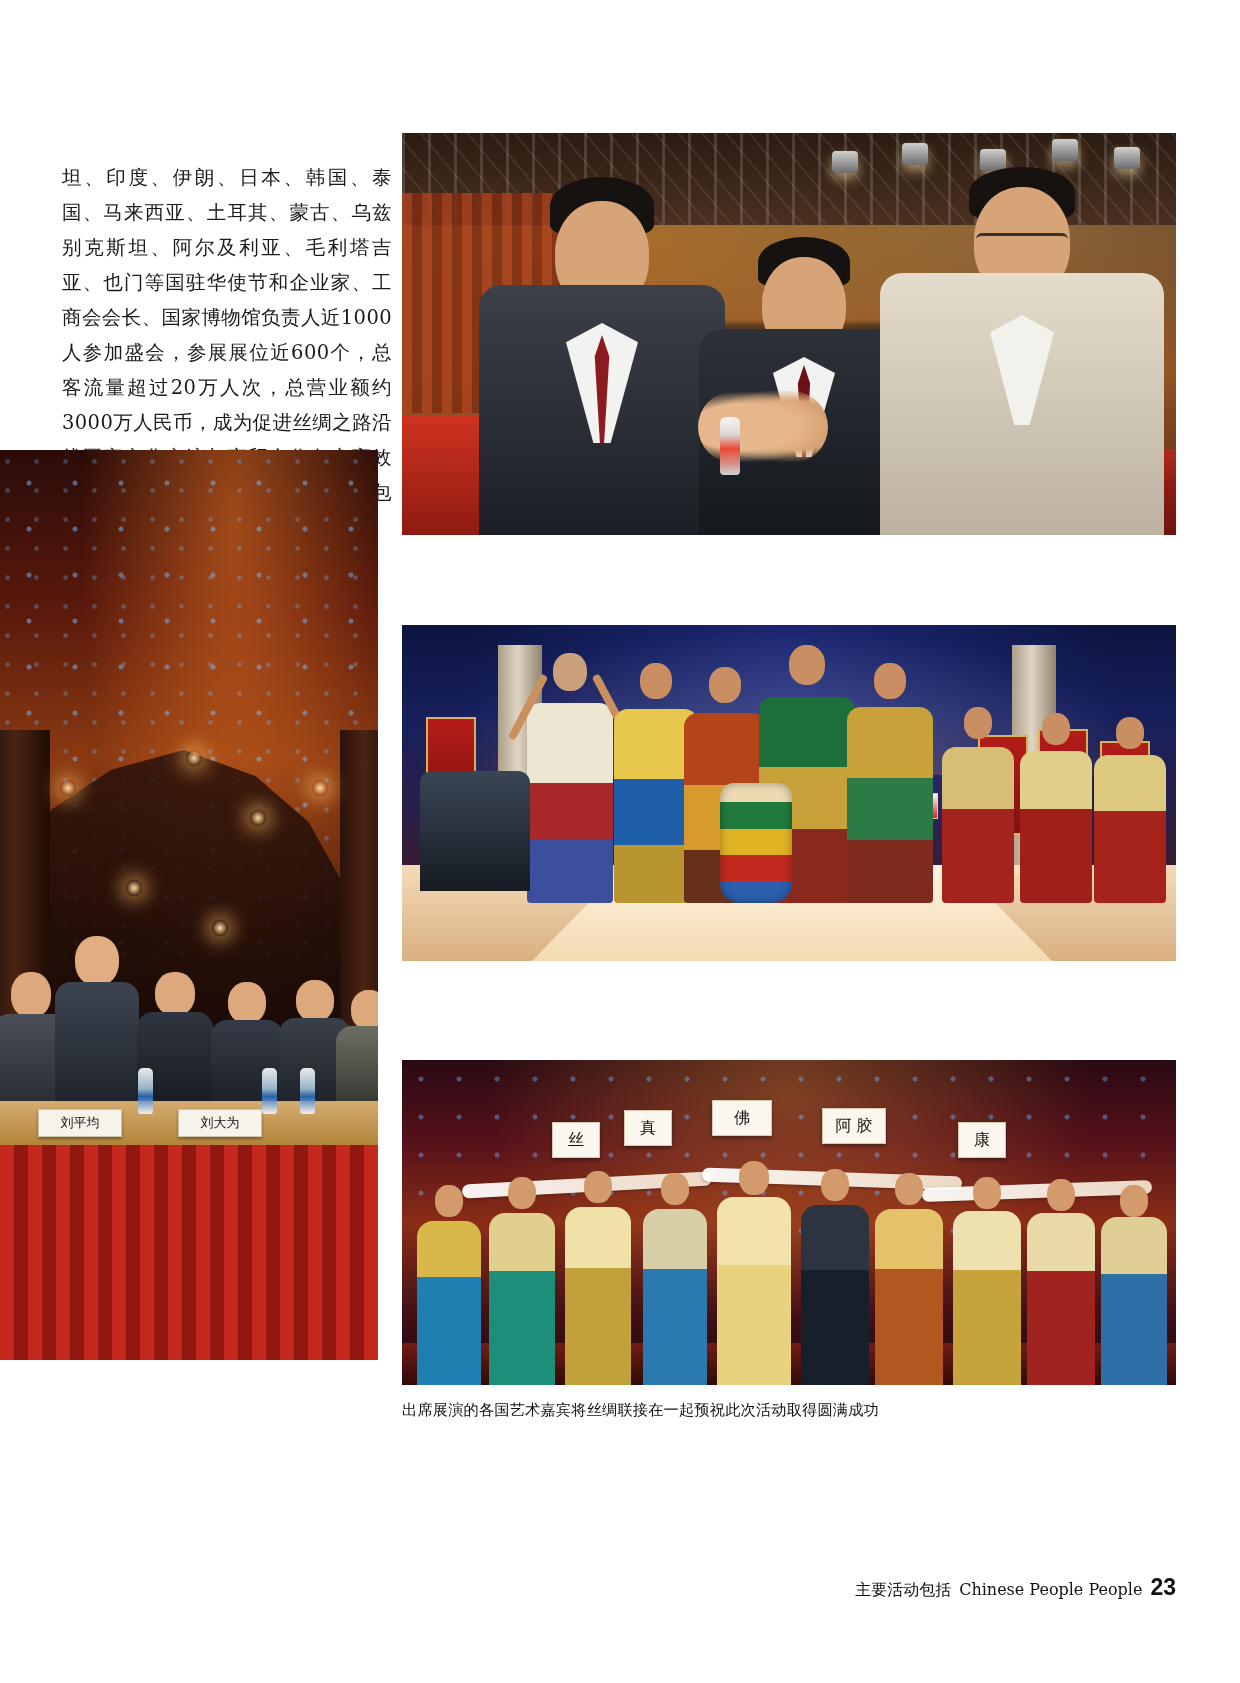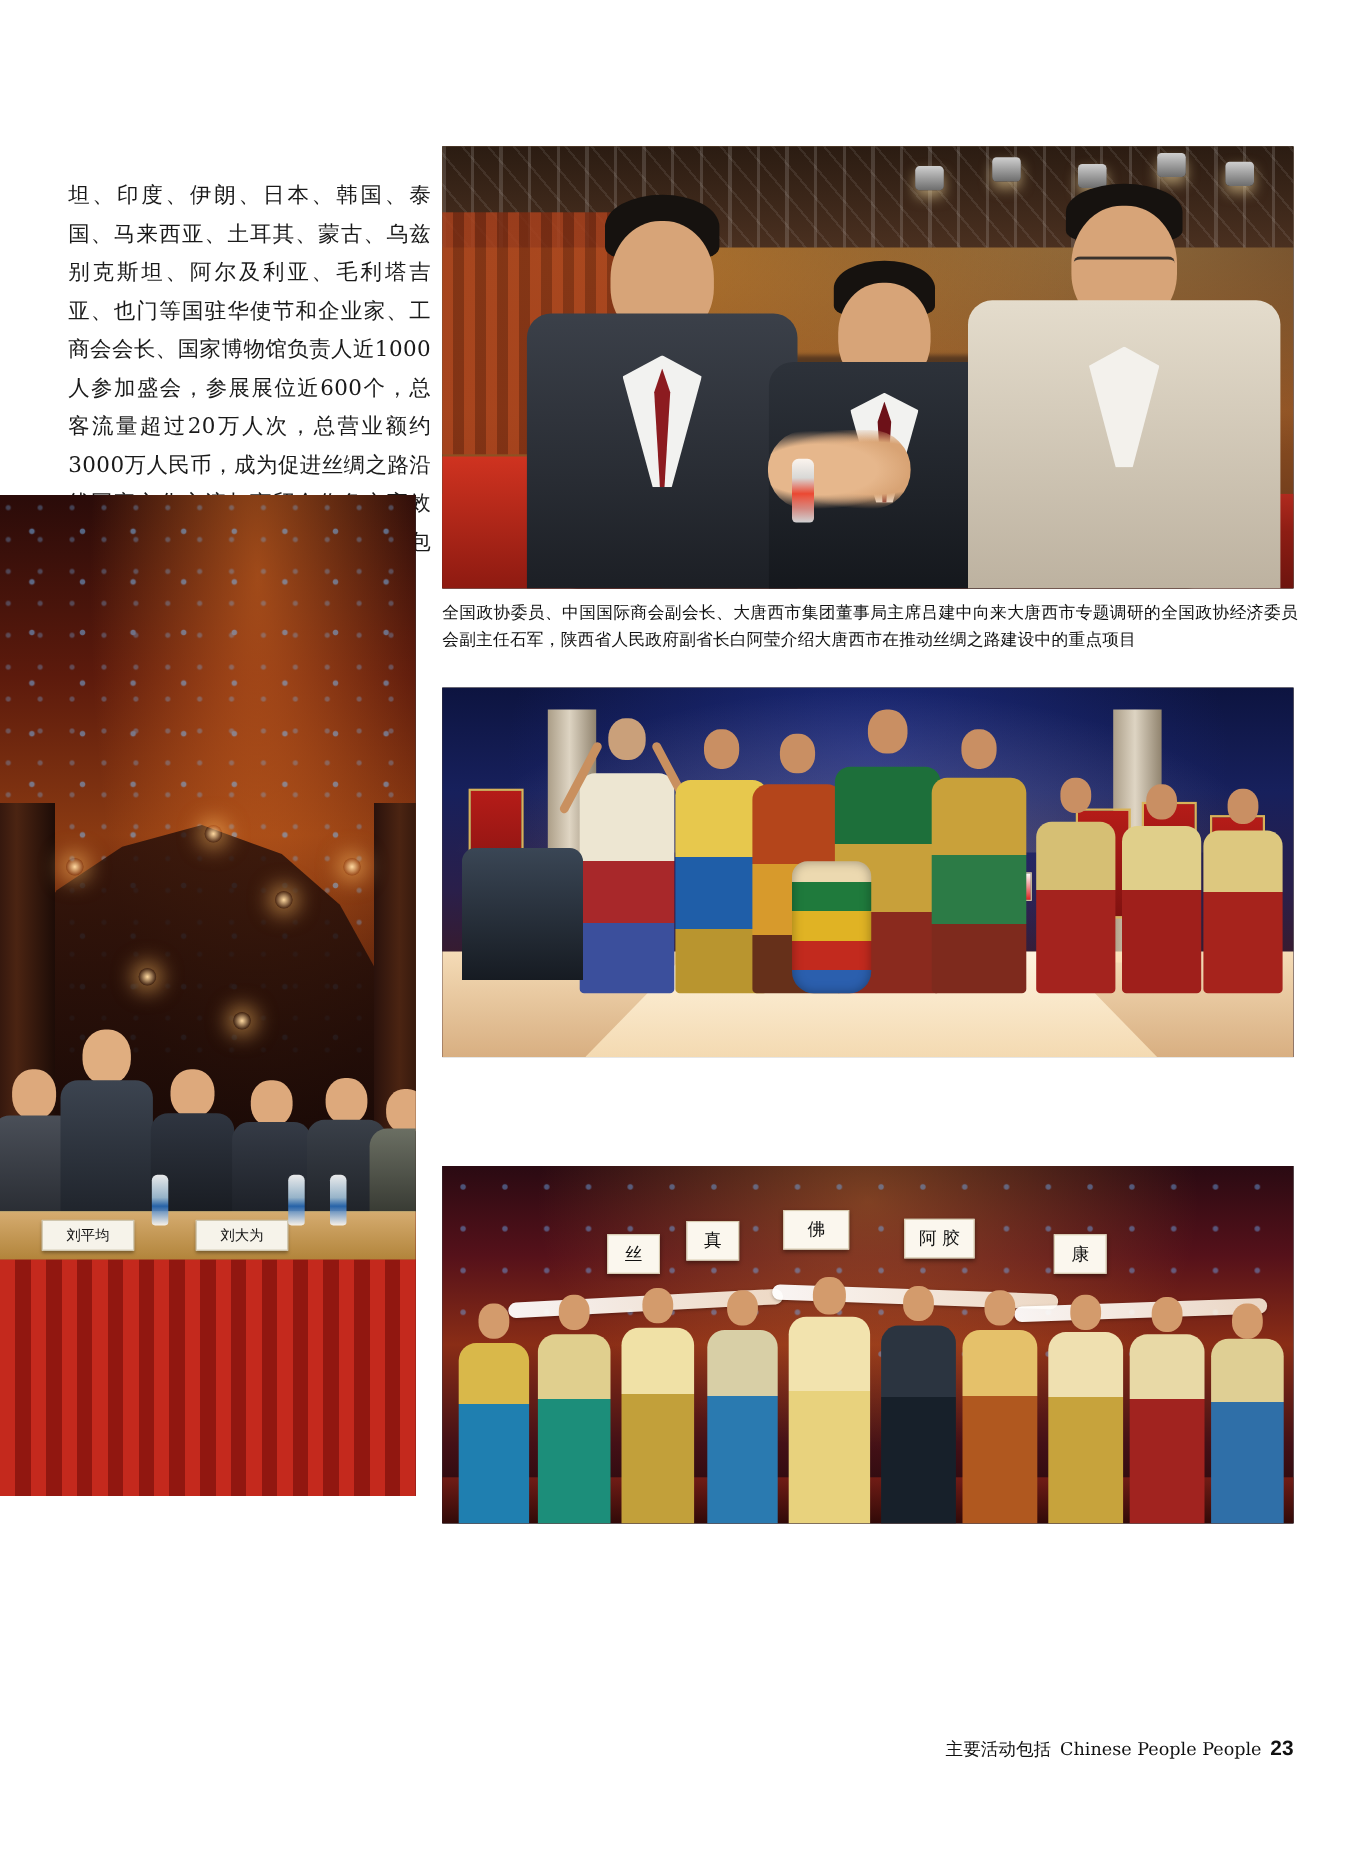--- a/index.html
+++ b/index.html
@@ -94,21 +94,21 @@
     bottom: 82px;
     font-size: 16px;
     color: #111;
     display: flex;
     align-items: baseline;
     gap: 8px;
     font-family: "DejaVu Serif", "Liberation Serif", serif;
   }
   .footer .pageno {
     font-weight: bold;
-    font-size: 19px;
+    font-size: 23px;
     font-family: "Liberation Sans", sans-serif;
   }
 
   
 
   
   .hs-bg {
     position: absolute; inset: 0;
     background:
       radial-gradient(ellipse at 18% 22%, rgba(255,170,60,.55), rgba(0,0,0,0) 55%),
@@ -426,21 +426,20 @@
       <div class="shirt" style="width:64px; height:110px; bottom:110px; background:#f3f1ec;"></div>
     </div>
 
     <div style="position:absolute; left:296px; bottom:72px; width:130px; height:72px; border-radius:36px;
                 background: radial-gradient(ellipse at 35% 50%, #e6b78c 0 45%, rgba(0,0,0,0) 70%),
                             radial-gradient(ellipse at 72% 48%, #d8a374 0 45%, rgba(0,0,0,0) 70%);"></div>
 
     <div class="bottle" style="left:318px;"></div>
   </div>
 
-  <div class="caption" id="caption-handshake">全国政协委员、中国国际商会副会长、大唐西市集团董事局主席吕建中向来大唐西市专题调研的全国政协经济委员会副主任石军，陕西省人民政府副省长白阿莹介绍大唐西市在推动丝绸之路建设中的重点项目</div>
 
   <div class="photo" id="photo-performance">
     <div class="pf-bg"></div>
     <div class="pf-arch"></div>
     <div class="pf-column" style="left:96px;"></div>
     <div class="pf-column" style="right:120px;"></div>
 
     <div class="pf-banner" style="left:24px; top:92px;"></div>
     <div class="pf-banner" style="left:576px; top:110px;"></div>
     <div class="pf-banner" style="left:636px; top:104px;"></div>
@@ -545,20 +544,21 @@
     <div class="sk-person" style="left:622px; width:74px; height:206px;">
       <div class="sh" style="width:28px; height:32px; top:0;"></div>
       <div class="sb" style="width:68px; height:172px; bottom:0; background:linear-gradient(180deg,#e8d9a6 0 34%,#a1231f 34% 100%);"></div>
     </div>
     <div class="sk-person" style="left:696px; width:72px; height:200px;">
       <div class="sh" style="width:28px; height:32px; top:0;"></div>
       <div class="sb" style="width:66px; height:168px; bottom:0; background:linear-gradient(180deg,#dfcf94 0 34%,#2f6fa8 34% 100%);"></div>
     </div>
   </div>
 
+  <div class="caption" id="caption-silk">出席展演的各国艺术嘉宾将丝绸联接在一起预祝此次活动取得圆满成功</div>
 
   <div class="footer">
     <span>主要活动包括</span>
     <span>Chinese People People</span>
     <span class="pageno">23</span>
   </div>
 
 </div>
 
 </body></html>

